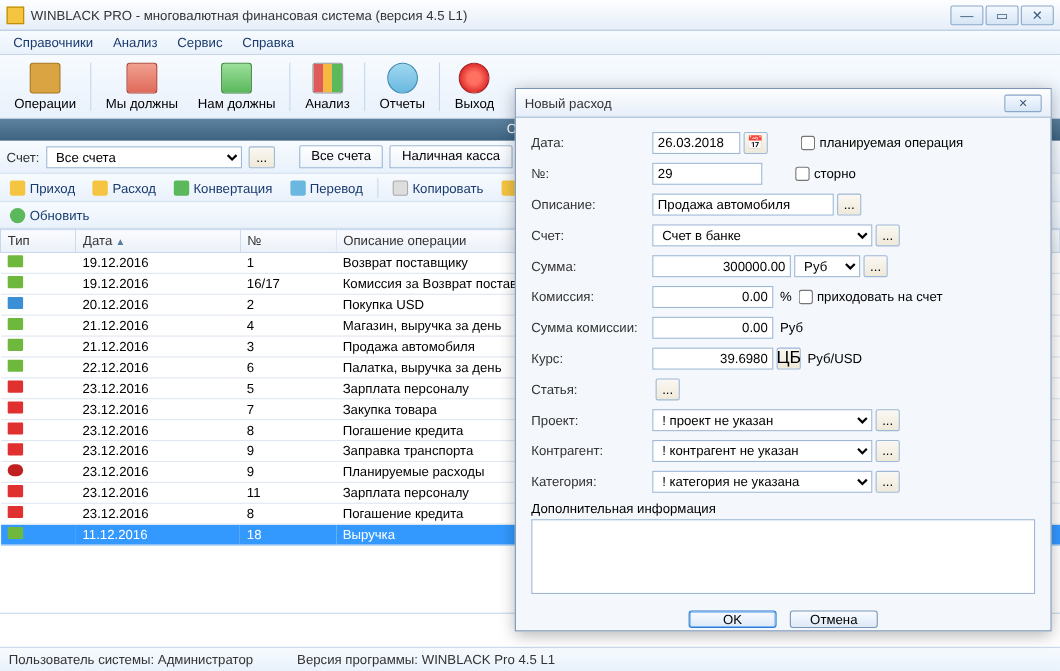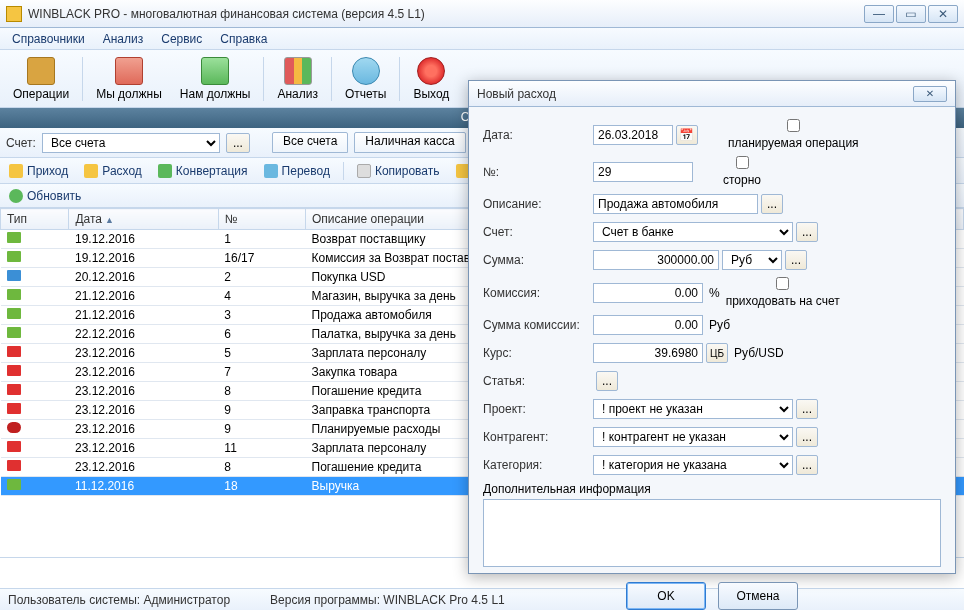--- a/index.html
+++ b/index.html
@@ -54,26 +54,26 @@
 .dialog { position:absolute; left:468px; top:80px; width:488px; height:494px; background:#f4f7fb; border:1px solid #7a95b5; box-shadow:0 3px 14px rgba(0,0,0,.3); }
 .dlg-title { height:26px; background:linear-gradient(#fdfeff,#e6eef9); border-bottom:1px solid #9fb8d5; display:flex; align-items:center; padding:0 8px; }
 .dlg-title span { flex:1; color:#333; }
 .dlg-close { width:34px; height:16px; border:1px solid #8aa7c7; background:linear-gradient(#f4f9ff,#d6e5f5); border-radius:2px; display:flex; align-items:center; justify-content:center; cursor:pointer; color:#3b5a7a; font-size:10px;}
 .dlg-body { padding:12px 14px; }
 .frow { display:flex; align-items:center; margin-bottom:6px; min-height:22px; }
 .frow .lbl { width:110px; color:#333; }
 .frow input[type=text] { flex:0 0 auto; }
 .frow .grow { flex:1; }
 .frow select { }
-.chk { display:flex; align-items:center; gap:4px;flex-direction:column; }
+.chk { display:flex; gap:4px; }
 .dotsbtn { width:22px; height:20px; border:1px solid #9fb8d5; background:linear-gradient(#faf8f3,#efe9d8); cursor:pointer; margin-left:3px; display:flex; align-items:center; justify-content:center; border-radius:2px; }
-.currbtn { width:22px; height:20px; border:1px solid #9fb8d5; background:linear-gradient(#faf8f3,#efe9d8); cursor:pointer; font-size:10px; display:flex; align-items:center; justify-content:center; margin-left:3px; border-radius:2px;}
+.currbtn { width:22px; height:20px; border:1px solid #9fb8d5; background:linear-gradient(#faf8f3,#efe9d8); cursor:pointer; font-size:16px; display:flex; align-items:center; justify-content:center; margin-left:3px; border-radius:2px;}
 .dlg-textarea { width:100%; height:68px; border:1px solid #9fb8d5; background:#fff; resize:none; padding:3px; }
 .dlg-buttons { display:flex; justify-content:center; gap:12px; margin-top:12px; }
-.dlg-btn { width:80px; height:28px; border:1px solid #7a95b5; background:linear-gradient(#f8fbff,#dde9f7); border-radius:3px; cursor:pointer; }
+.dlg-btn { width:80px; height:16px; border:1px solid #7a95b5; background:linear-gradient(#f8fbff,#dde9f7); border-radius:3px; cursor:pointer; }
 .dlg-btn.primary { border:1px solid #2f7bd1; box-shadow:0 0 0 1px #7bb6f5 inset; }
 
 .sort-arrow { font-size:9px; color:#5a7aa0; margin-left:3px; }
 </style>
 </head>
 <body>
 
 <div class="titlebar">
   <div class="icon"></div>
   <div class="title">WINBLACK PRO - многовалютная финансовая система (версия 4.5 L1)</div>

